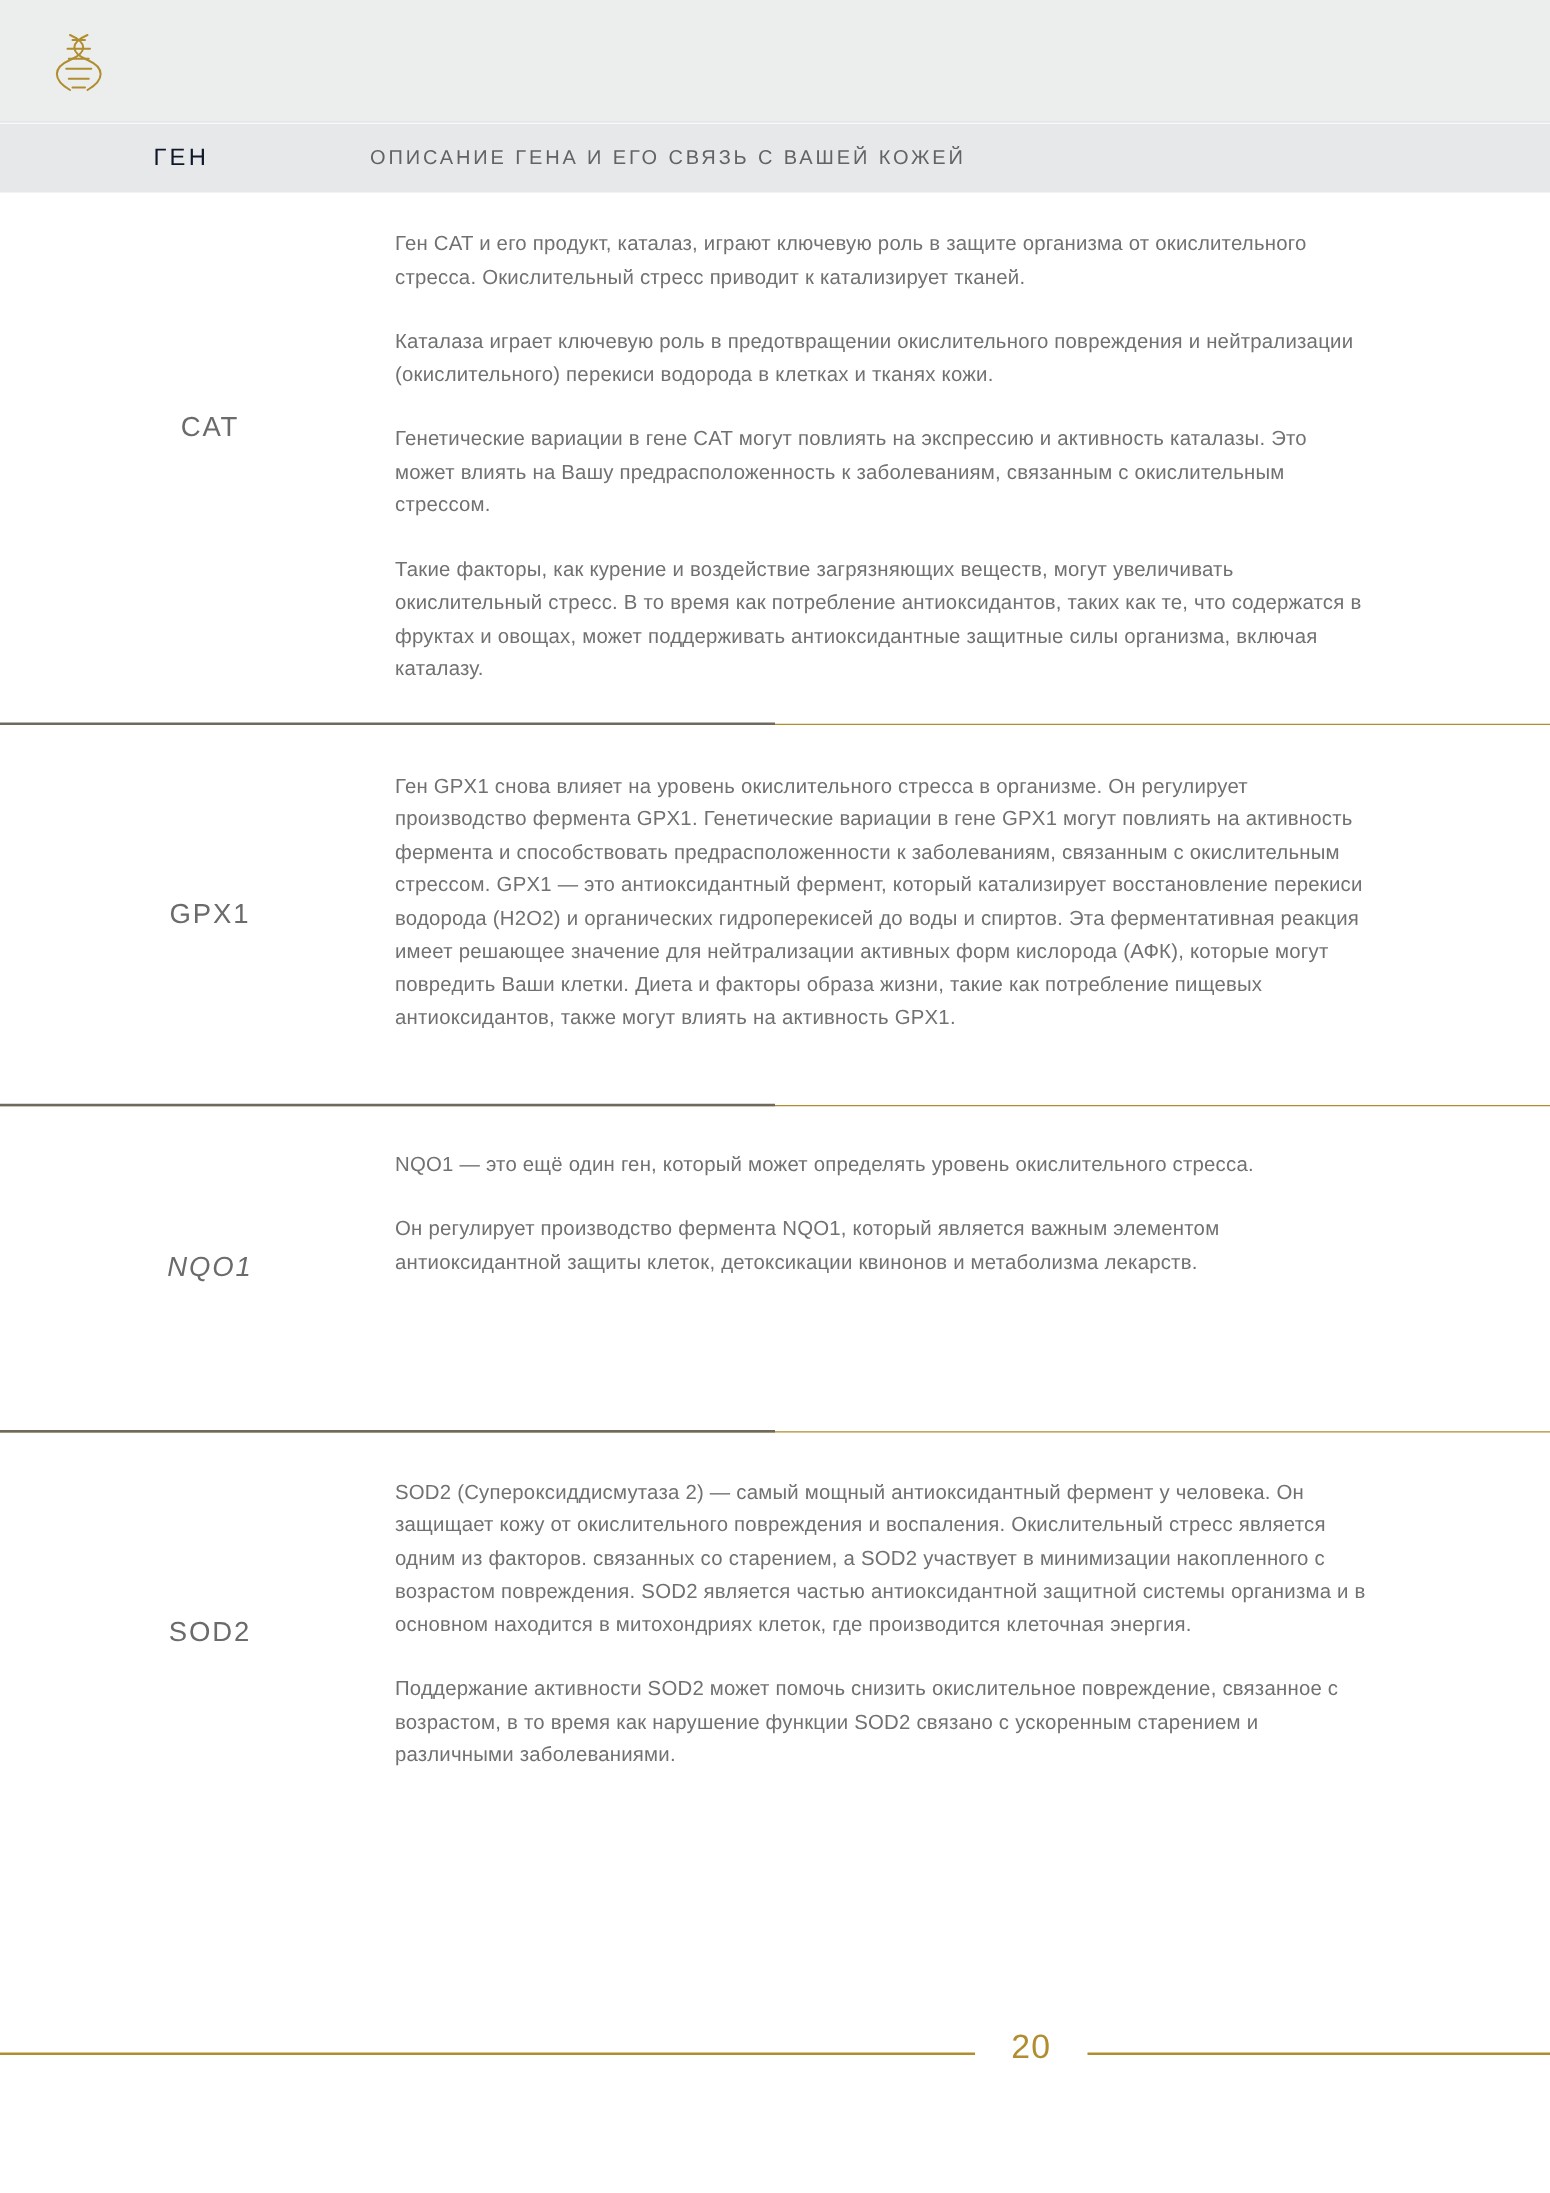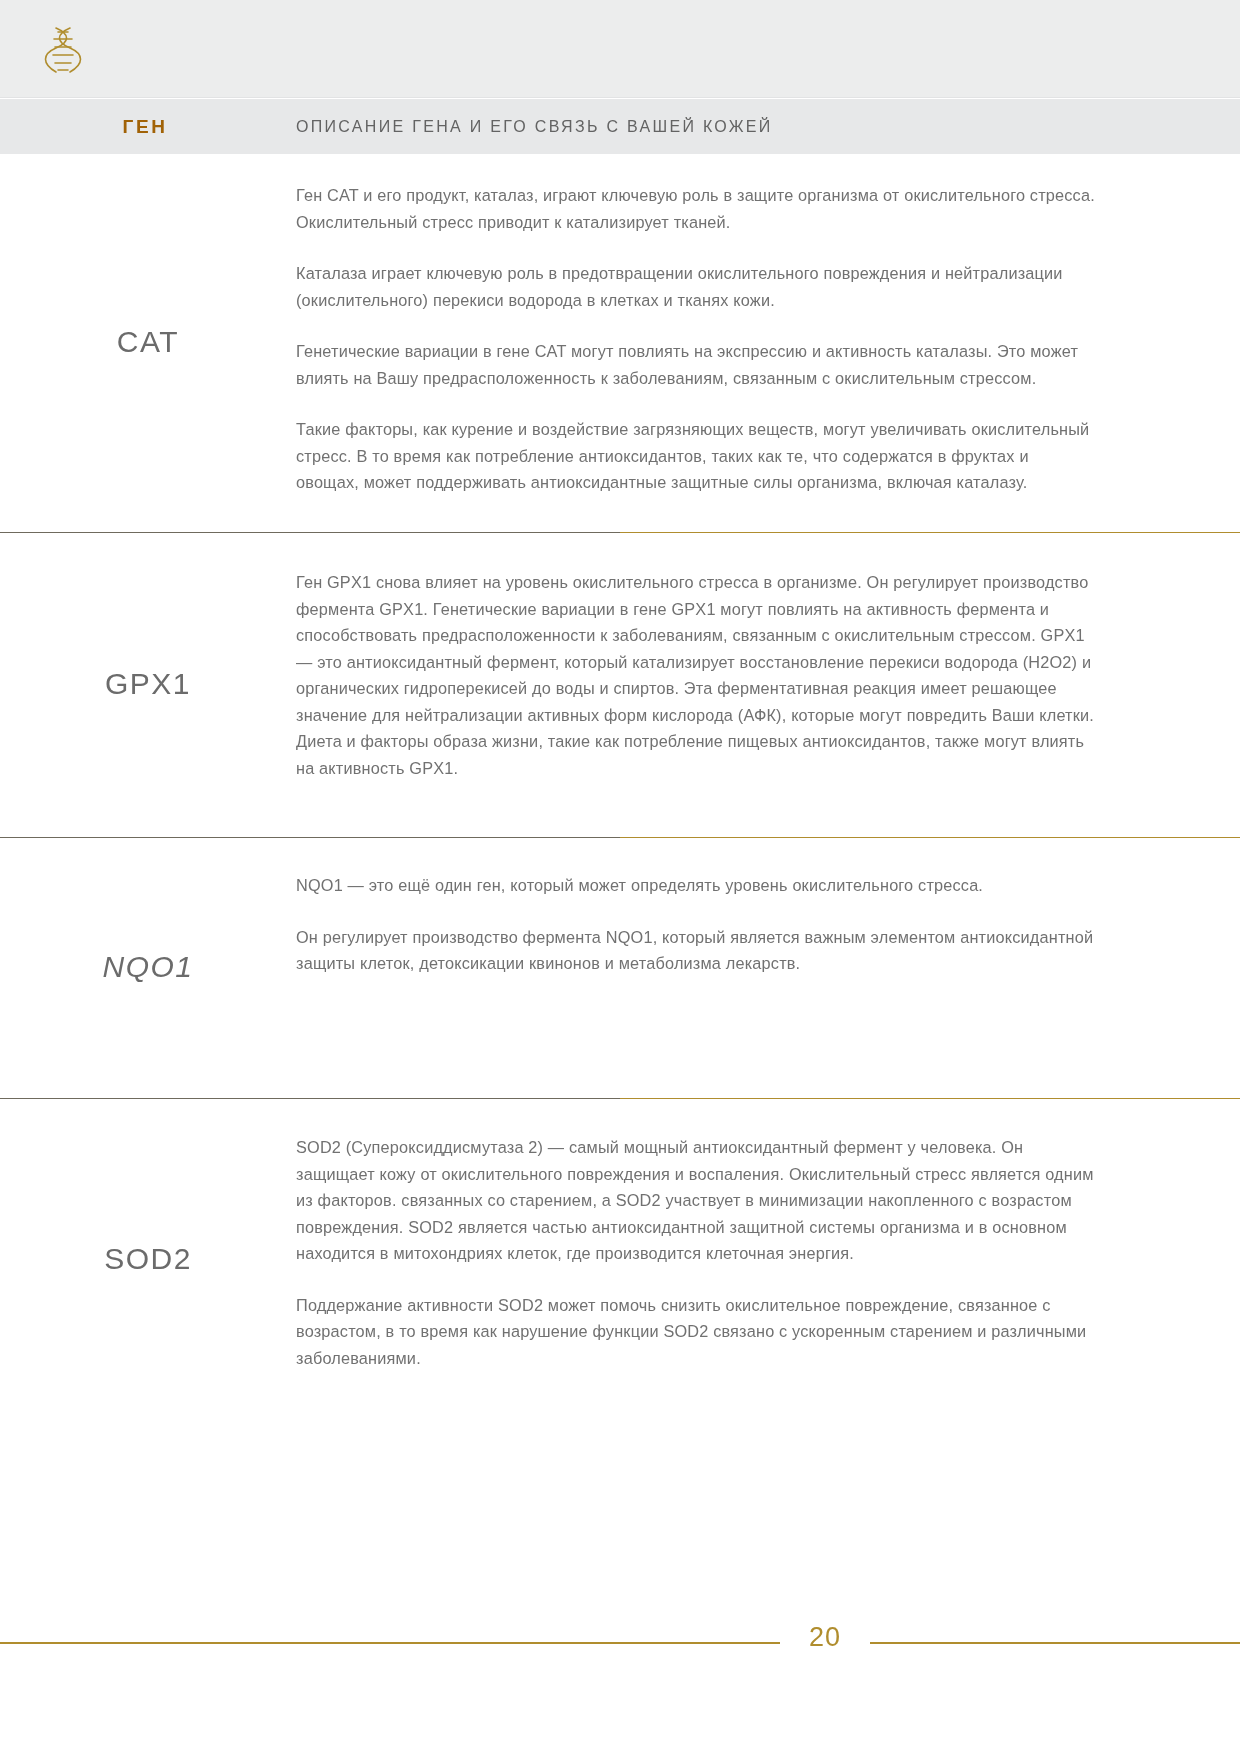--- a/index.html
+++ b/index.html
@@ -52,22 +52,22 @@
   .th-gene {
     position: absolute;
     left: 0; top: 0;
     width: 290px;
     height: 55px;
     display: flex;
     align-items: center;
     justify-content: center;
     font-size: 19px;
     letter-spacing: 2.6px;
-    color: #a16207;
-    font-weight: 700;
+    color: #0f172a;
+    font-weight: 400;
   }
   .th-desc {
     position: absolute;
     left: 296px; top: 0;
     height: 55px;
     display: flex;
     align-items: center;
     font-size: 16px;
     letter-spacing: 2.3px;
     color: #636363;
@@ -87,24 +87,25 @@
     box-sizing: border-box;
     display: flex;
     align-items: flex-start;
   }
   .gene-cell {
     width: 296px;
     flex: 0 0 296px;
     display: flex;
     align-items: center;
     justify-content: center;
-    font-size: 30px;
+    font-size: 22px;
     letter-spacing: 1.5px;
     color: #6b6b6b;
     font-weight: 400;
+    padding-left: 20px;
   }
   .desc-cell {
     flex: 1 1 auto;
     padding: 0 145px 0 0;
     font-size: 16.3px;
     line-height: 26.5px;
     color: #717171;
     letter-spacing: 0.18px;
   }
   .desc-cell p {

